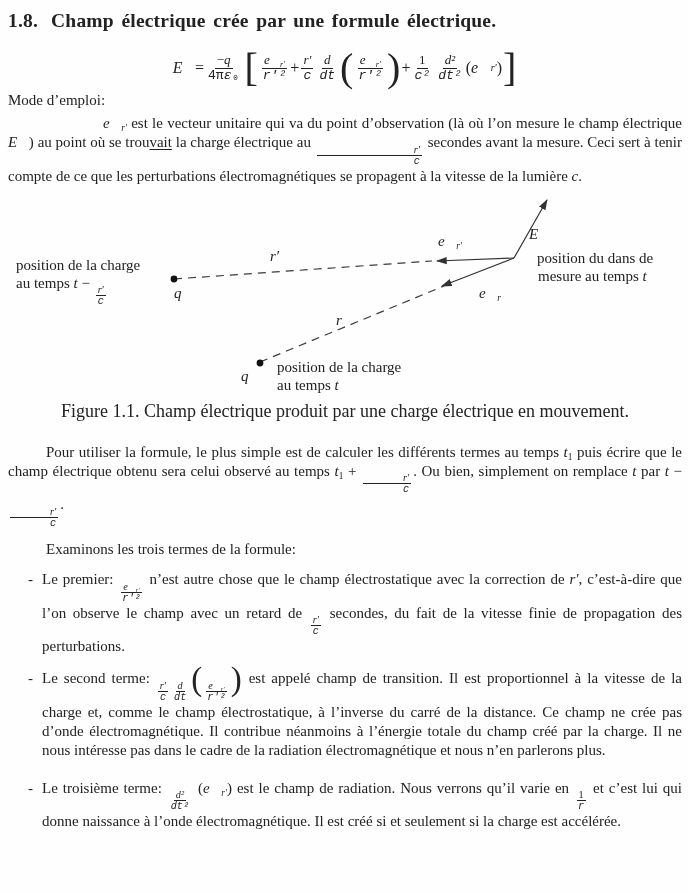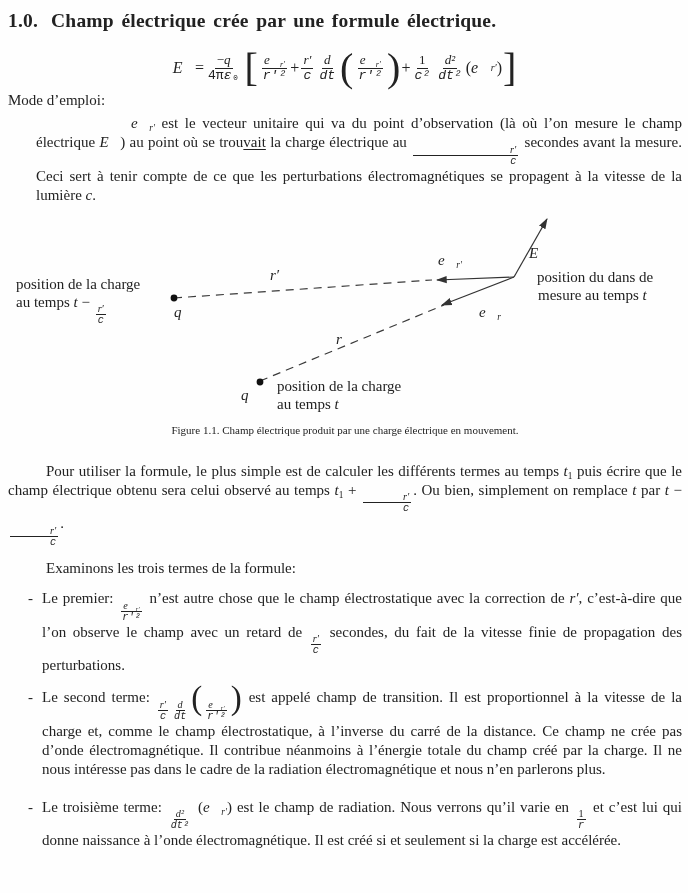--- a/index.html
+++ b/index.html
@@ -6,21 +6,21 @@
   .page{
     width:688px;height:893px;background:#fefefe;color:#222;
     font-family:"Liberation Serif","DejaVu Serif",serif;
     font-size:15px;line-height:19px;position:relative;overflow:hidden;
   }
   .content{padding:10px 6px 0 8px;}
   h1{font-size:19.5px;line-height:22px;margin:0;font-weight:bold;letter-spacing:.2px;word-spacing:2.5px;}
   h1 .secnum{margin-right:13px;}
   p{margin:0;text-align:justify;}
   .ind{text-indent:38px;}
-  .bigind{text-indent:95px;margin-left:28px;}
+  .bigind{text-indent:95px;}
   .mt-intro{margin-top:26px;}
   .left{text-align:left;}
 
   i{font-style:italic;}
   sub{font-size:.62em;vertical-align:-.35em;line-height:0;}
   .ul{text-decoration:underline;text-underline-offset:2px;}
 
   .frac{display:inline-flex;flex-direction:column;align-items:center;vertical-align:-.55em;
         line-height:1.08;font-size:.68em;margin:0 2px;text-align:center;}
   .fnum{display:block;padding:0 2px;border-bottom:1px solid #222;}
@@ -31,36 +31,36 @@
             display:flex;align-items:center;justify-content:center;}
   .equation .frac{font-size:.82em;vertical-align:middle;}
   .equation .big{font-size:2.5em;top:0;}
 
   .mode-label{}
   .mode-para{margin-top:4px;}
 
   .figure{position:relative;height:234px;margin-top:6px;}
   .figure svg{position:absolute;left:0;top:0;}
   .fl{position:absolute;white-space:nowrap;line-height:18px;}
-  .caption{position:absolute;left:0;right:0;top:211px;text-align:center;font-size:11px;line-height:16px;}
+  .caption{position:absolute;left:0;right:0;top:211px;text-align:center;font-size:18px;line-height:16px;}
 
   .para-usage{margin-top:17px;}
   .examinons{margin-top:11px;}
   .bullet{position:relative;padding-left:34px;margin-top:11px;text-align:justify;}
   .bullet .dash{position:absolute;left:20px;top:0;}
   .bullet-2{margin-top:13px;}
   .bullet-3{margin-top:19px;}
 </style>
 </head>
 <body>
 
 <div class="page">
   <div class="content">
 
-    <h1><span class="secnum">1.0.</span><span>Champ électrique crée par une formule électrique.</span></h1>
+    <h1><span class="secnum">1.8.</span><span>Champ électrique crée par une formule électrique.</span></h1>
 
 
     <div class="equation"><i>E⃗</i> = <span class="frac">
           <span class="fnum">−<i>q</i></span>
           <span class="fden">4π<i>ε</i>₀</span>
         </span><span class="big">[</span><span class="frac">
           <span class="fnum"><i>e⃗</i><sub><i>r′</i></sub></span>
           <span class="fden"><i>r′²</i></span>
         </span> + <span class="frac">
           <span class="fnum"><i>r′</i></span>

